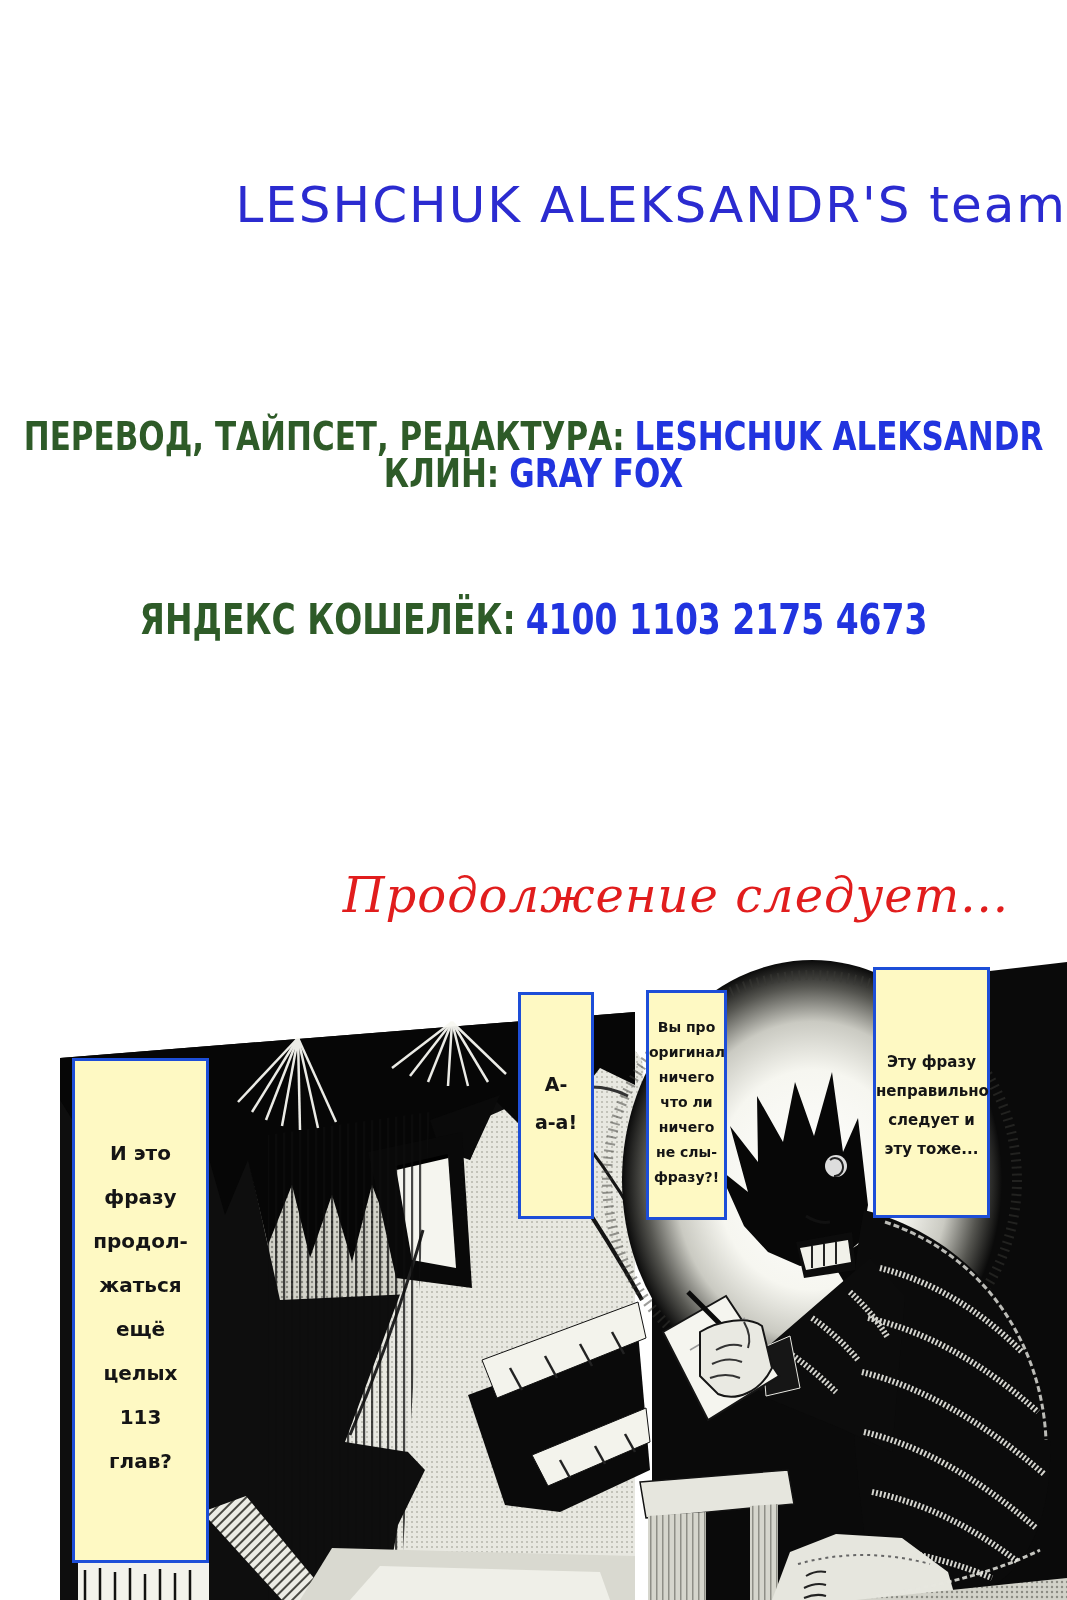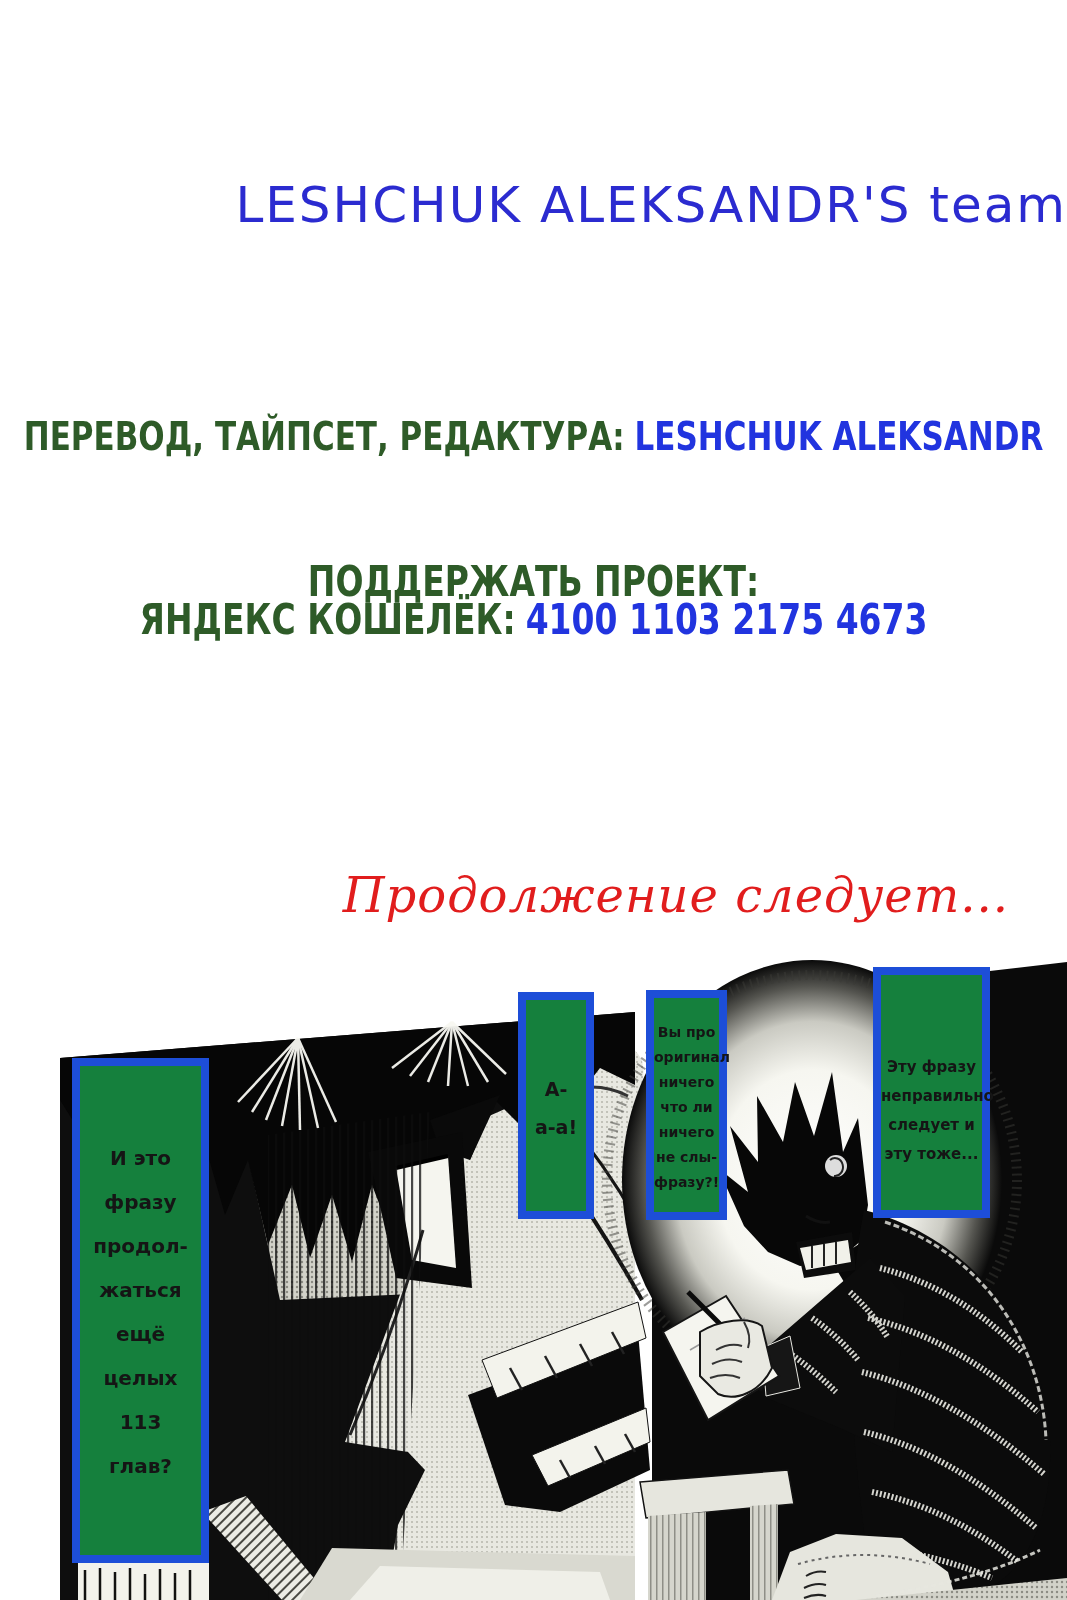--- a/index.html
+++ b/index.html
@@ -16,21 +16,21 @@
   .support-1{top:556px;font-size:33px;}
   .support-2{top:594px;font-size:33px;}
   .green{color:#2e5b28;}
   .blue{color:#2134df;}
   .lbl{margin-right:10px;}
   .continuation{position:absolute;top:867px;right:58px;text-align:right;white-space:nowrap;
       font-family:"DejaVu Serif",serif;font-style:italic;font-size:48px;letter-spacing:1px;color:#e11d1d;}
   
   .art{position:absolute;left:0;top:0;width:1067px;height:1600px;z-index:1;}
   
-  .bubble{position:absolute;z-index:5;background:#15803d;border:8px solid #1d4ed8;
+  .bubble{position:absolute;z-index:5;background:#fef9c3;border:3px solid #1d4ed8;
       box-sizing:border-box;text-align:center;color:#151515;font-weight:bold;}
   .bl{width:100%;}
   .b1{left:72px;top:1058px;width:137px;height:505px;padding-top:70px;}
   .b1 .bl{line-height:44px;font-size:20px;}
   .b2{left:518px;top:992px;width:76px;height:227px;padding-top:70px;}
   .b2 .bl{line-height:38px;font-size:19px;}
   .b3{left:646px;top:990px;width:81px;height:230px;padding-top:22px;}
   .b3 .bl{line-height:25px;font-size:14px;}
   .b4{left:873px;top:967px;width:117px;height:251px;padding-top:78px;}
   .b4 .bl{line-height:29px;font-size:15px;}
@@ -38,24 +38,24 @@
 </head>
 <body>
 
 <div class="page">
 
   <div class="team-title">LESHCHUK ALEKSANDR'S team</div>
 
   <div class="credit-line credits-1">
     <span class="squish"><span class="green lbl">ПЕРЕВОД, ТАЙПСЕТ, РЕДАКТУРА:</span><span class="blue">LESHCHUK ALEKSANDR</span></span>
   </div>
-
-  <div class="credit-line support-1">
-    <span class="squish"><span class="green">ПОДДЕРЖАТЬ ПРОЕКТ:</span></span>
-  </div>
+  <div class="credit-line credits-2">
+    <span class="squish"><span class="green lbl">КЛИН:</span><span class="blue">GRAY FOX</span></span>
+  </div>
+
   <div class="credit-line support-2">
     <span class="squish"><span class="green lbl">ЯНДЕКС КОШЕЛЁК:</span><span class="blue">4100 1103 2175 4673</span></span>
   </div>
 
   <div class="continuation">Продолжение следует...</div>
 
   <svg class="art" viewBox="0 0 1067 1600" xmlns="http://www.w3.org/2000/svg">
     <defs>
       <pattern id="ht" width="5" height="5" patternUnits="userSpaceOnUse">
         <rect width="5" height="5" fill="#e8e8e1"></rect>

